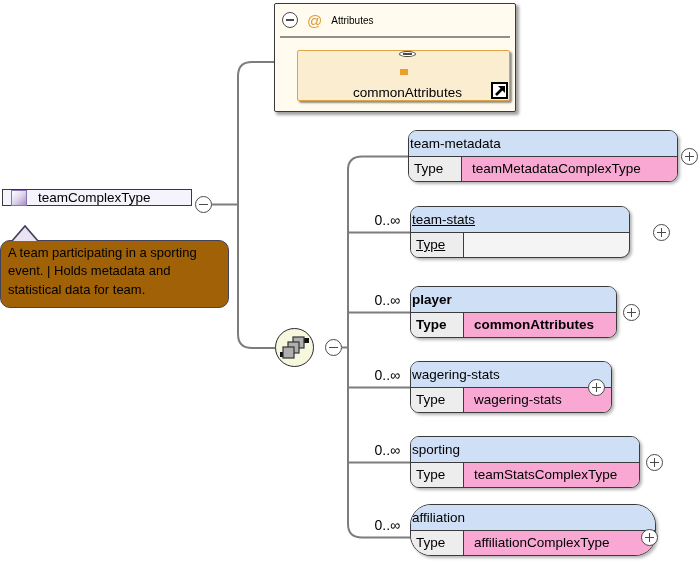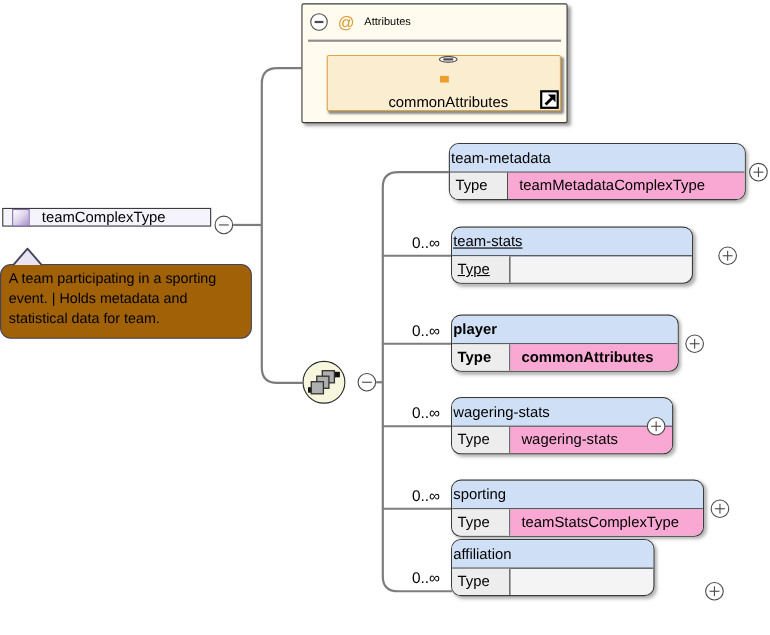--- a/index.html
+++ b/index.html
@@ -61,21 +61,21 @@
   .ebox .tval { flex:1; background:#f9a8d4; padding-left:10px; white-space:nowrap; }
 
   .occ { position:absolute; width:42px; left:358px; text-align:right; font-size:14px; z-index:2; }
 
   
   #el0 { left:408px; top:130px; width:270px; }
   #el1 { left:410px; top:206px; width:220px;text-decoration:underline; }
   #el2 { left:410px; top:286px; width:207px;font-weight:bold; }
   #el3 { left:410px; top:361px; width:202px; }
   #el4 { left:410px; top:436px; width:230px; }
-  #el5 { left:410px; top:490px; width:185px; }
+  #el5 { left:410px; top:504px; width:246px;border-radius:21px; }
 </style>
 </head>
 <body>
 
 <div id="canvas">
 
   <svg id="wires" width="700" height="577">
     <g fill="none" stroke="#7D7D7D" stroke-width="2">
       <path d="M 212 204.5 H 238"></path>
       <path d="M 274 62 H 252 Q 238 62 238 76 V 334 Q 238 348 252 348 H 275"></path>
@@ -208,20 +208,21 @@
   </div>
   <div class="toggle" style="left:646px; top:454px;">
     <span class="t-h"></span>
       <span class="t-v"></span>
   </div>
 
   <div id="el5" class="ebox">
     <div class="etitle">affiliation</div>
     <div class="trow">
       <div class="tkey">Type</div>
+      <div class="tval">affiliationComplexType</div>
     </div>
   </div>
   <div class="toggle" style="left:641px; top:529px;">
     <span class="t-h"></span>
       <span class="t-v"></span>
   </div>
 
 </div>
 
 </body></html>

